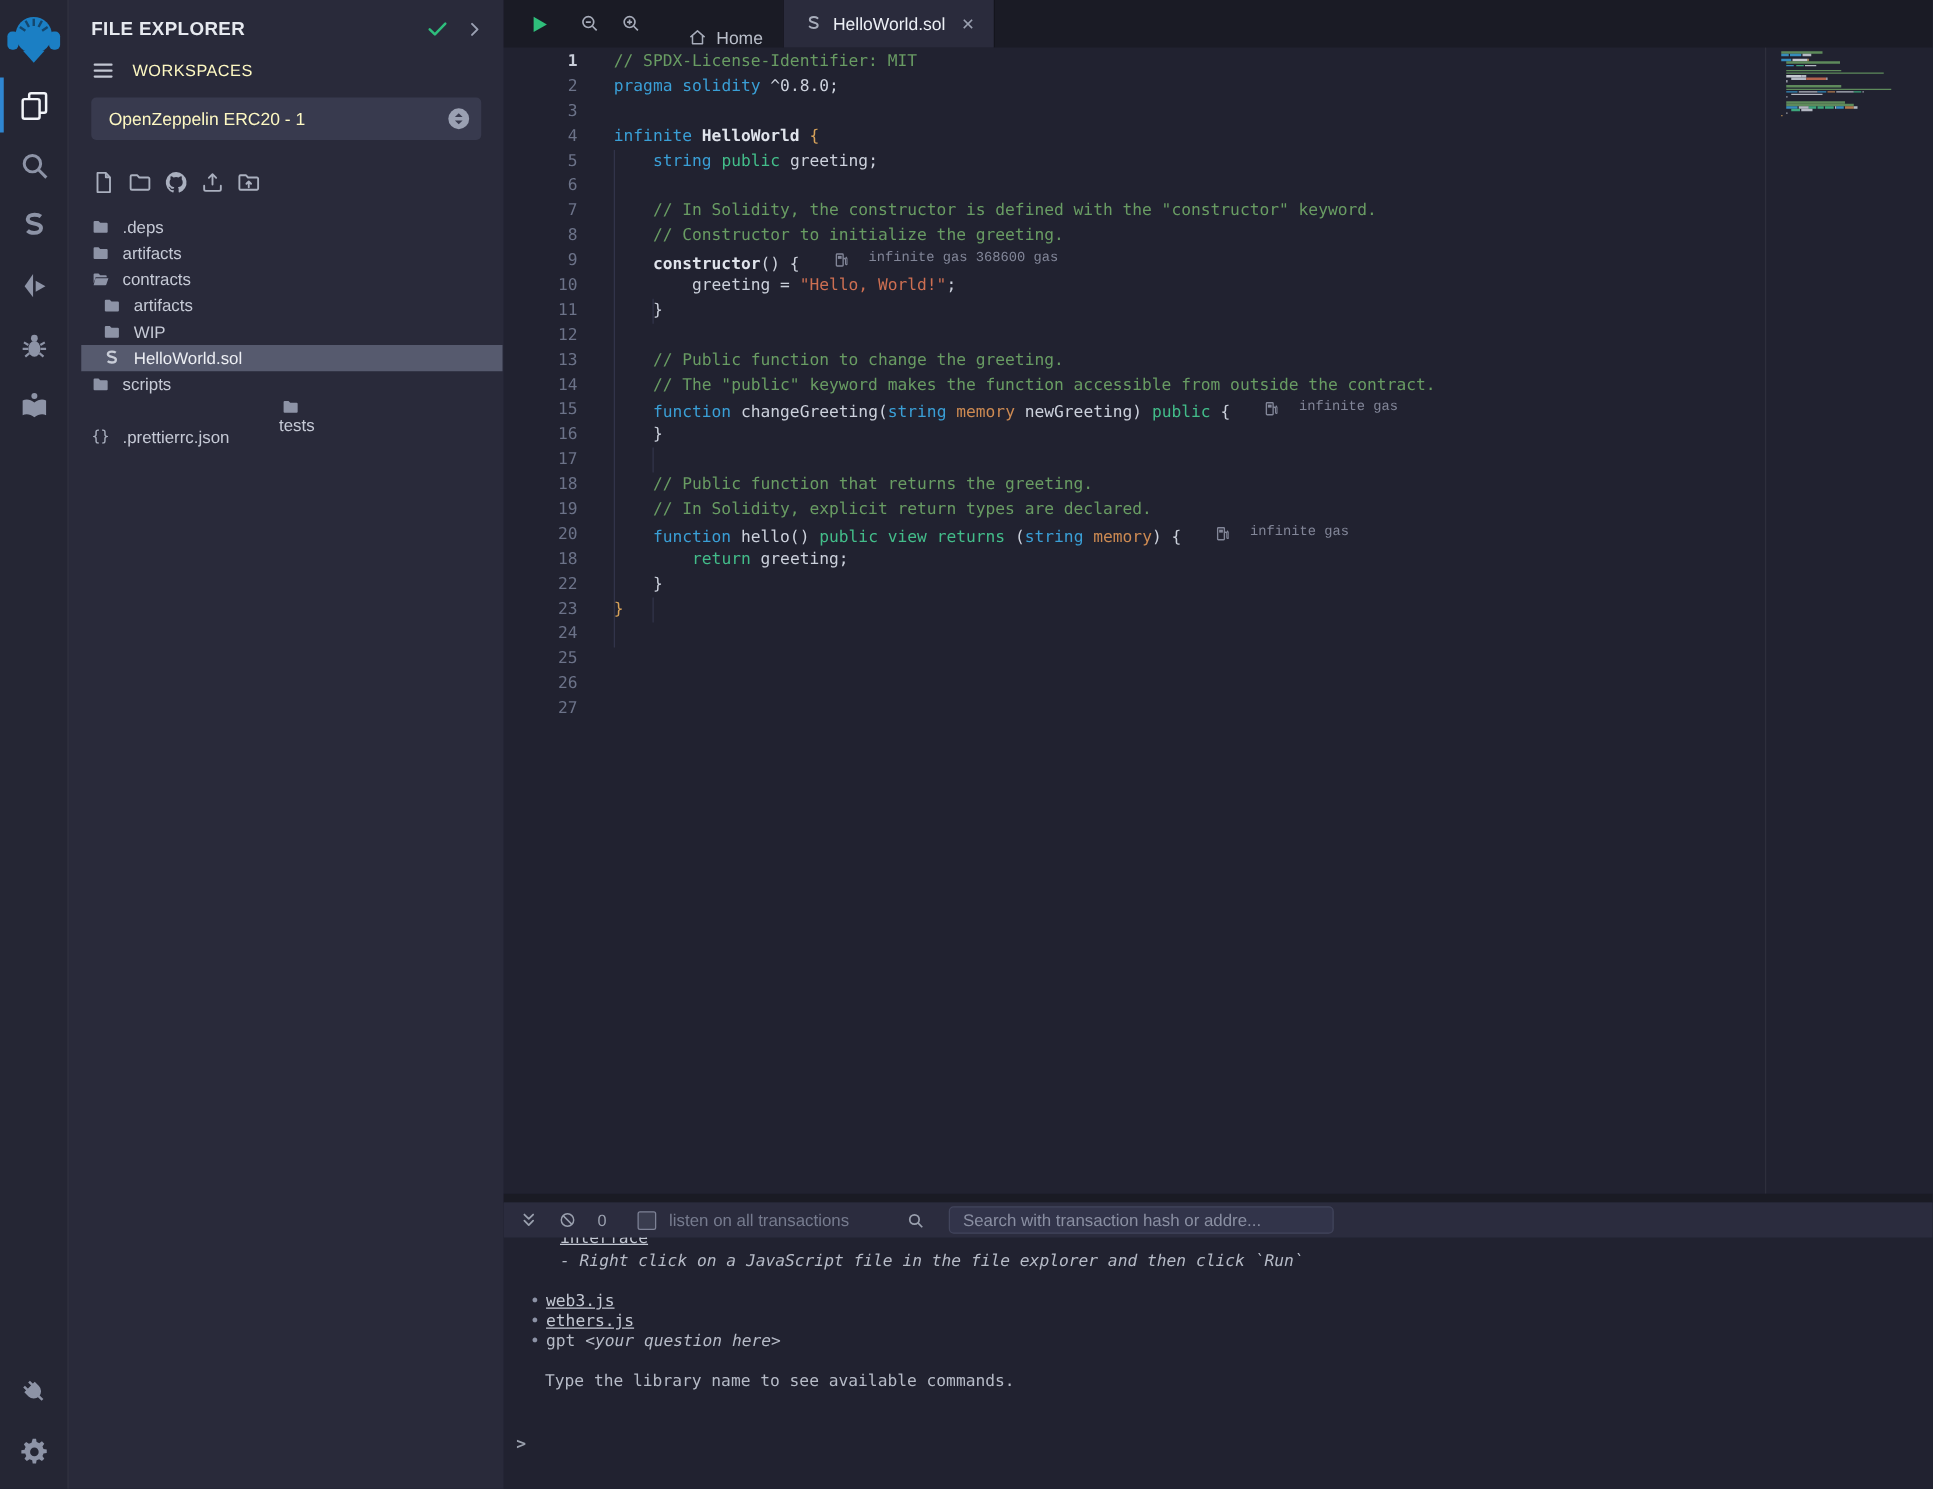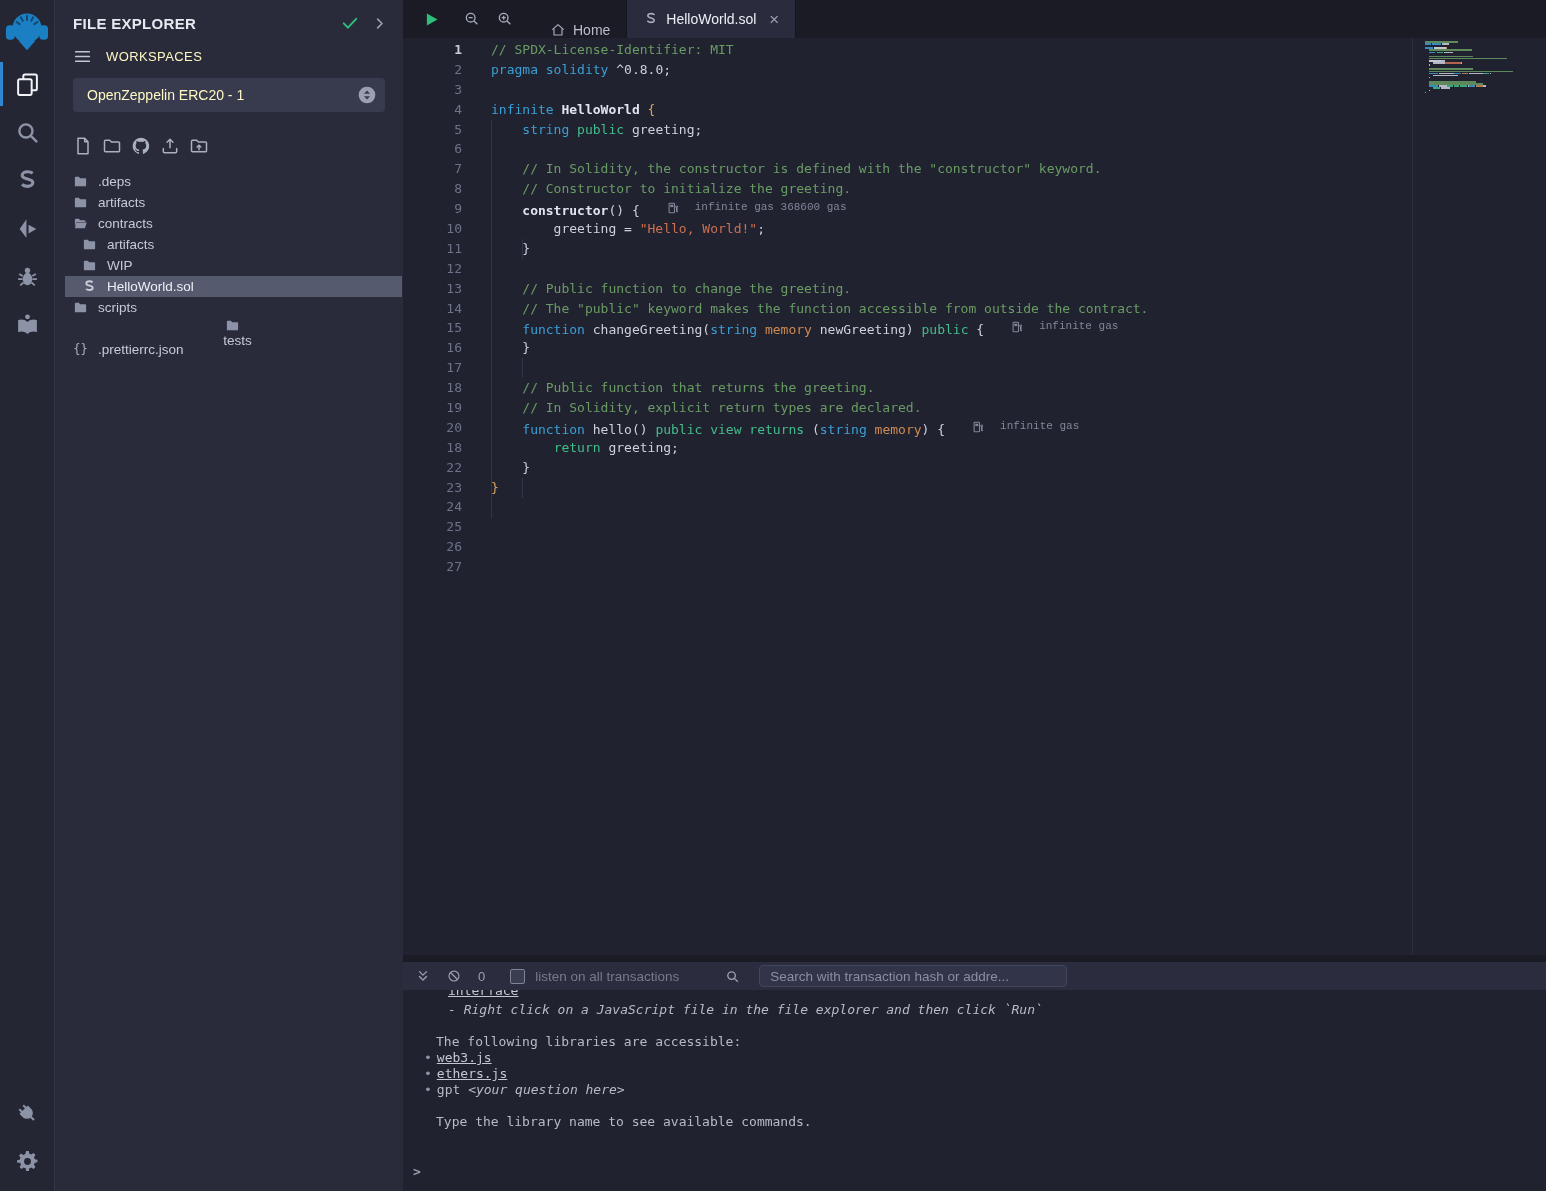--- a/index.html
+++ b/index.html
@@ -505,21 +505,20 @@
     </span>
     <input class="tt-input" placeholder="Search with transaction hash or addre..." style="">
   </div>
   <div class="term-body">
     <div id="term-lines">
         <div class="t-clip">
           <span>interface</span>
         </div>
         <div class="t-line t-italic"><span>- Right click on a JavaScript file in the file explorer and then click `Run`</span></div>
         <div class="t-blank"></div>
-        <div class="t-line t-plain"><span>The following libraries are accessible:</span></div>
         <div class="t-line t-bullet"><span class="t-dot">•</span><span class="t-link">web3.js</span></div>
         <div class="t-line t-bullet"><span class="t-dot">•</span><span class="t-link">ethers.js</span></div>
         <div class="t-line t-bullet"><span class="t-dot">•</span><span>gpt </span><span class="t-it">&lt;your question here&gt;</span></div>
         <div class="t-blank"></div>
         <div class="t-line t-plain"><span>Type the library name to see available commands.</span></div>
       </div>
     <div class="t-prompt">&gt;</div>
   </div>
 </footer>
 

